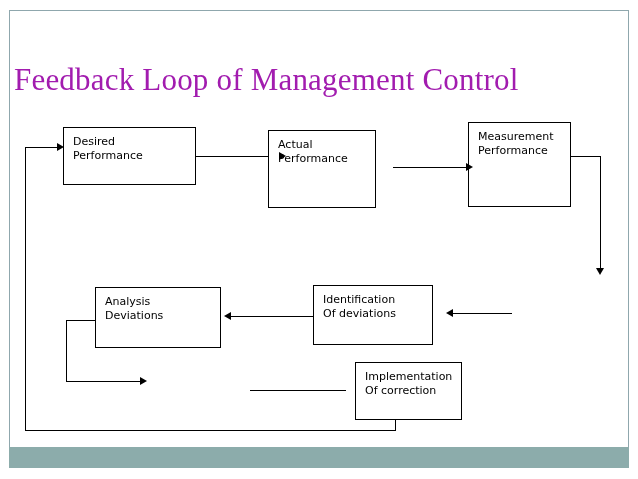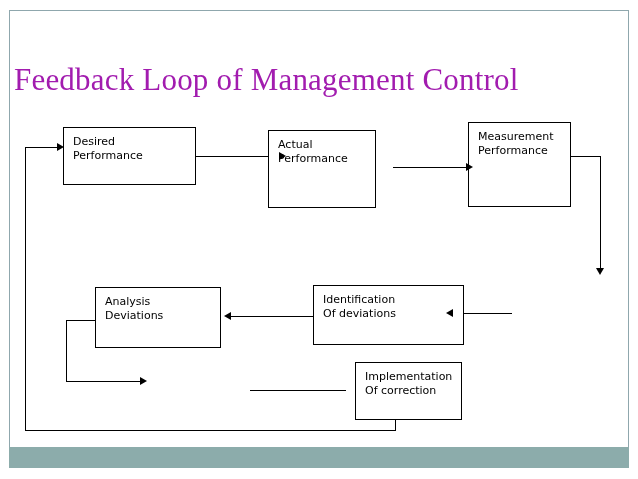--- a/index.html
+++ b/index.html
@@ -138,21 +138,21 @@
   <div class="node" style="left:63px; top:127px; width:133px; height:58px;">Desired
 Performance</div>
 
   <div class="node" style="left:268px; top:130px; width:108px; height:78px;">Actual
 Performance</div>
 
   <div class="node" style="left:468px; top:122px; width:103px; height:85px;">Measurement
 Performance</div>
 
 
-  <div class="node" style="left:313px; top:285px; width:151px; height:60px;">Identification
+  <div class="node" style="left:313px; top:285px; width:120px; height:60px;">Identification
 Of deviations</div>
 
   <div class="node" style="left:95px; top:287px; width:126px; height:61px;">Analysis
 Deviations</div>
 
 
   <div class="node" style="left:355px; top:362px; width:107px; height:58px;">Implementation
 Of correction</div>
 
   <div id="bottom-bar"></div>

